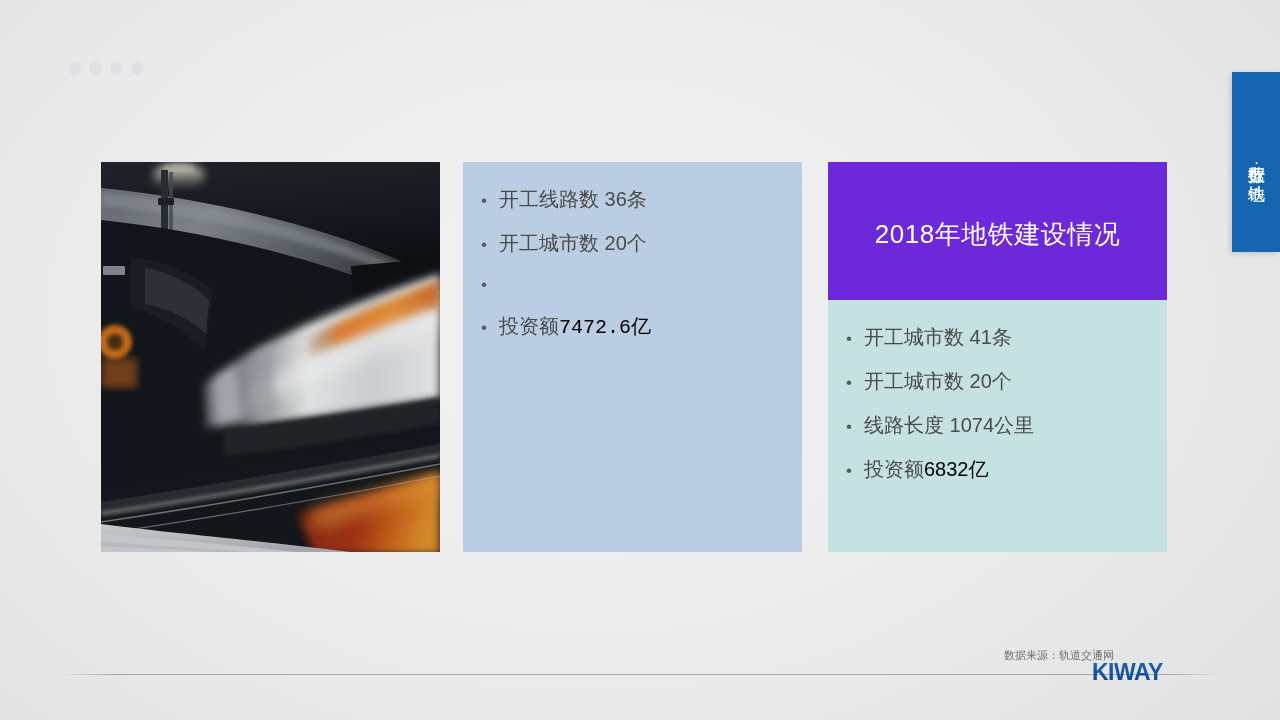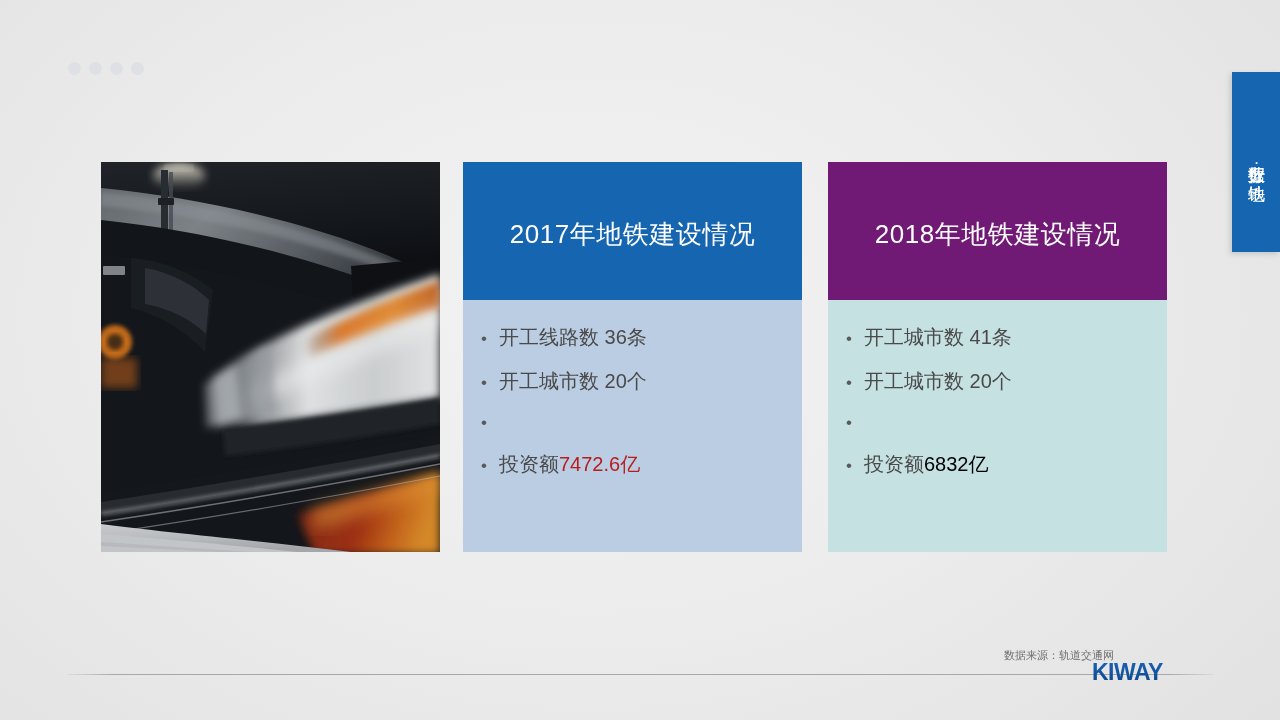--- a/index.html
+++ b/index.html
@@ -87,21 +87,21 @@
   .card-head {
     height: 138px;
     flex: 0 0 138px;
     display: flex;
     align-items: center;
     justify-content: center;
     padding-top: 6px;
     box-sizing: border-box;
   }
   .card.blue .card-head { background: #1565b0; }
-  .card.teal .card-head { background: #701a75; }
+  .card.teal .card-head { background: #6d28d9; }
 
   .card-title {
     color: #ffffff;
     font-size: 26px;
     letter-spacing: 0.5px;
     white-space: nowrap;
   }
 
   .card-body {
     flex: 1 1 auto;
@@ -121,21 +121,21 @@
   }
   .bullet .dot {
     flex: 0 0 auto;
     width: 18px;
     font-size: 17px;
     color: #5a5a5a;
     line-height: 1;
   }
   .bullet .txt { white-space: nowrap; }
   .hl { font-weight: 400; }
-  .card.blue .hl { color: #b91c1c; }
+  .card.blue .hl { color: #000000; font-family: Liberation Mono, monospace; }
   .card.teal .hl { color: #000000; }
 
   
   .footer-rule {
     position: absolute;
     left: 68px;
     top: 674px;
     width: 1146px;
     height: 1px;
     background: linear-gradient(to right, rgba(170,170,170,0.15), #a8a8a8 4%, #a8a8a8 96%, rgba(170,170,170,0.15));
@@ -296,23 +296,20 @@
 
       <path d="M0,362 L0,390 L250,390 C150,378 60,370 0,362 Z" fill="url(#platg)"></path>
       <path d="M0,372 L0,390 L196,390 C120,382 52,376 0,372 Z" fill="#cfd2d5"></path>
       <path d="M0,380 L150,390 L118,390 L0,384 Z" fill="#b9bdc1" opacity="0.6"></path>
 
       <rect x="0" y="0" width="339" height="390" fill="#000000" opacity="0.06"></rect>
     </svg>
   </div>
 
   <div class="card blue">
-    <div class="card-head">
-      <div class="card-title">2017年地铁建设情况</div>
-    </div>
     <div class="card-body">
       <div class="bullet">
         <span class="dot">•</span>
         <span class="txt">开工线路数 36条</span>
       </div>
       <div class="bullet">
         <span class="dot">•</span>
         <span class="txt">开工城市数 20个</span>
       </div>
       <div class="bullet">
@@ -334,20 +331,21 @@
       <div class="bullet">
         <span class="dot">•</span>
         <span class="txt">开工城市数 41条</span>
       </div>
       <div class="bullet">
         <span class="dot">•</span>
         <span class="txt">开工城市数 20个</span>
       </div>
       <div class="bullet">
         <span class="dot">•</span>
+        <span class="txt">线路长度 1074公里</span>
       </div>
       <div class="bullet">
         <span class="dot">•</span>
         <span class="txt">投资额 </span>
           <span class="txt hl">6832亿</span>
       </div>
     </div>
   </div>
 
   <div class="source">数据来源：轨道交通网</div>

